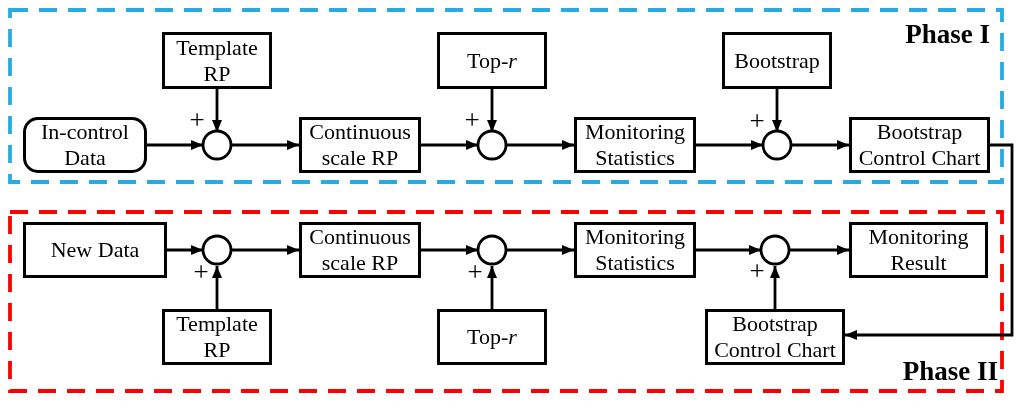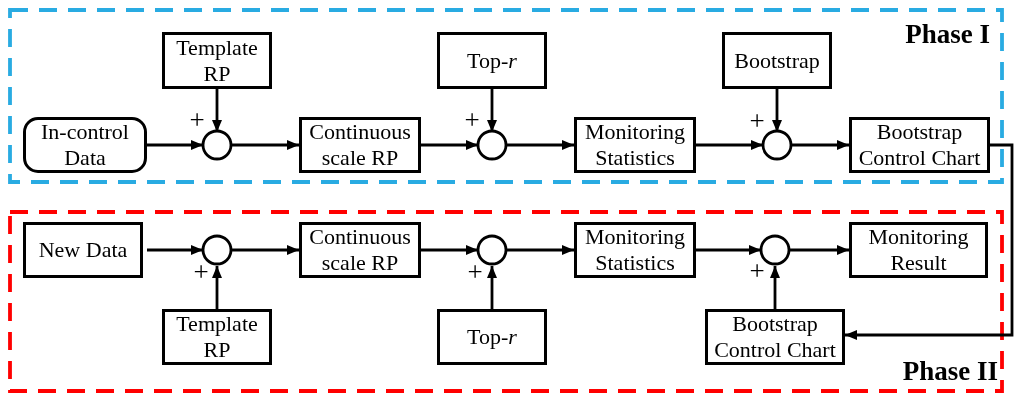--- a/index.html
+++ b/index.html
@@ -112,21 +112,21 @@
 Statistics</span>
   </div>
   <div class="box" style="left:722px; top:32px; width:110px; height:57px;">
     <span>Bootstrap</span>
   </div>
   <div class="box" style="left:849px; top:117px; width:141px; height:56px;">
     <span>Bootstrap
 Control Chart</span>
   </div>
 
-  <div class="box" style="left:23px; top:222px; width:120px; height:56px;">
+  <div class="box" style="left:23px; top:222px; width:144px; height:56px;">
     <span>New Data</span>
   </div>
   <div class="box" style="left:162px; top:309px; width:110px; height:56px;">
     <span>Template
 RP</span>
   </div>
   <div class="box" style="left:299px; top:222px; width:122px; height:56px;">
     <span>Continuous
 scale RP</span>
   </div>

